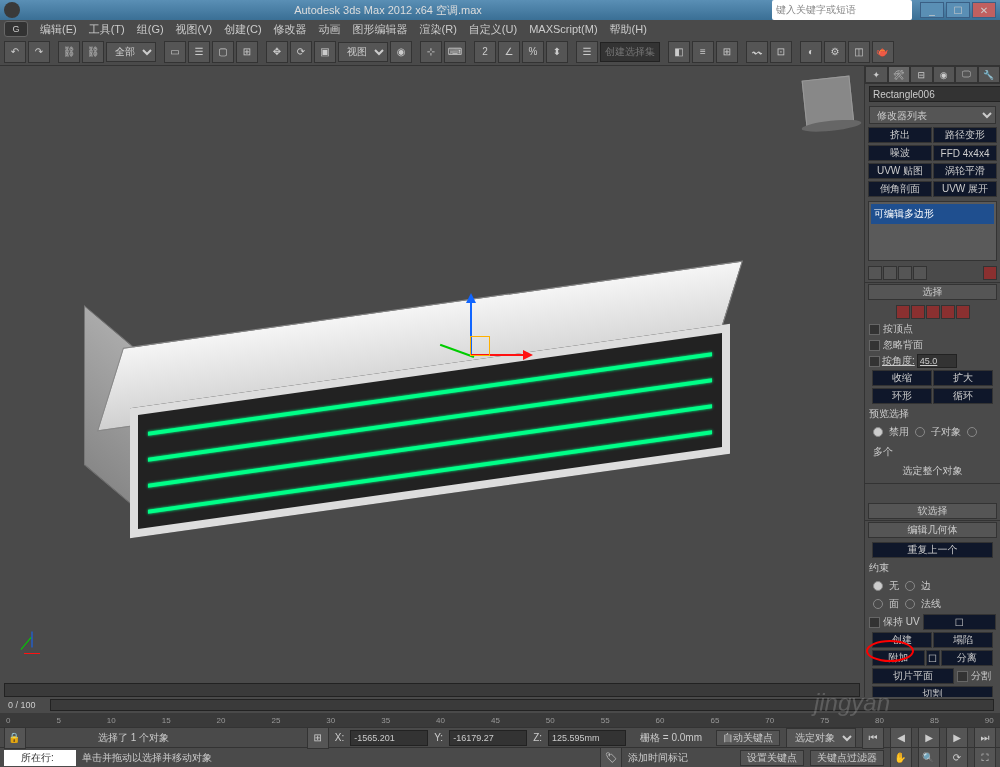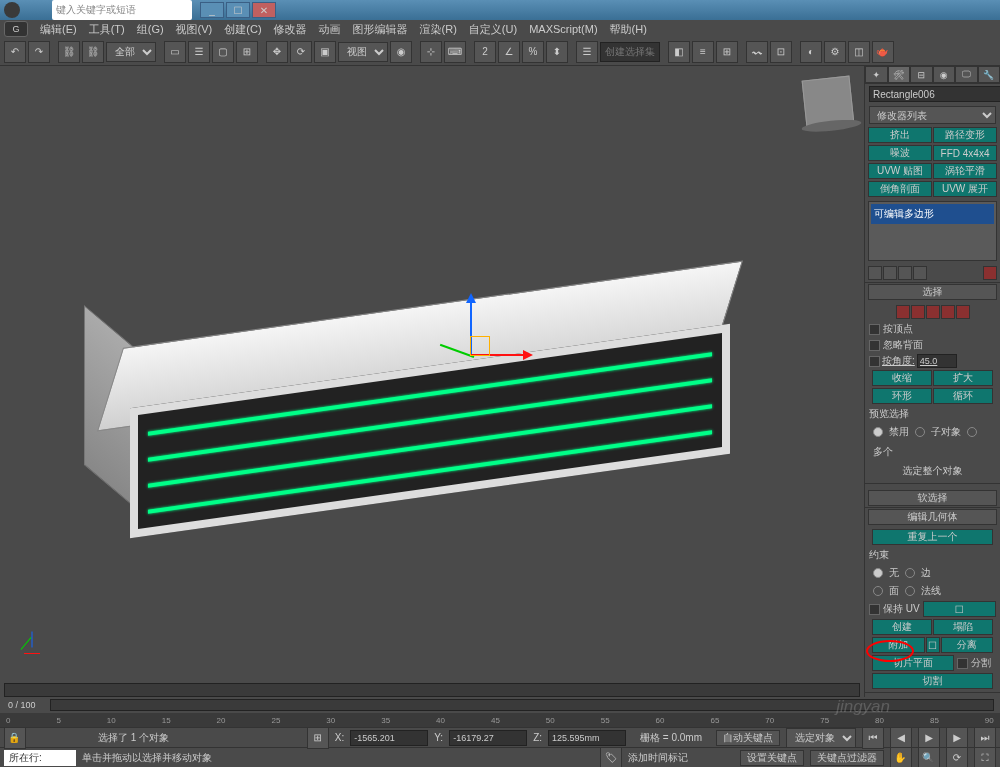--- a/index.html
+++ b/index.html
@@ -69,21 +69,21 @@
 
 
 .right-panel { width: 136px; background: #4a4a4a; border-left: 1px solid #333; display: flex; flex-direction: column; font-size: 10px; }
 .panel-tabs { height: 18px; display: flex; border-bottom: 1px solid #333; }
 .panel-tab { flex: 1; background: #555; border: 1px solid #333; display: flex; align-items: center; justify-content: center; font-size: 9px; }
 .panel-tab.active { background: #666; }
 .panel-row { padding: 2px 4px; display: flex; align-items: center; gap: 2px; }
 .panel-input { flex: 1; height: 16px; background: #333; border: 1px solid #222; color: #ccc; font-size: 10px; padding: 0 3px; }
 .panel-select { width: 100%; height: 18px; background: #555; border: 1px solid #333; color: #ccc; font-size: 10px; padding: 0 3px; }
 .panel-btn-row { display: flex; gap: 1px; padding: 1px 3px; }
-.panel-btn { flex: 1; height: 16px; background: #0f766e; border: 1px solid #333; font-size: 10px; display: flex; align-items: center; justify-content: center; }
+.panel-btn { flex: 1; height: 16px; background: #0f172a; border: 1px solid #333; font-size: 10px; display: flex; align-items: center; justify-content: center; }
 .stack-box { margin: 3px; height: 60px; background: #5a5a5a; border: 1px solid #333; padding: 2px; }
 .stack-item { height: 20px; background: #1f4f8f; color: #fff; padding: 0 3px; font-size: 10px; display: flex; align-items: center; }
 .stack-tools { display: flex; gap: 1px; padding: 2px 3px; }
 .stack-tool { width: 14px; height: 14px; background: #555; border: 1px solid #333; }
 .stack-tool.active { background: #8a3030; }
 .rollout { border-top: 1px solid #333; border-bottom: 1px solid #333; }
 .rollout-head { height: 16px; background: #555; display: flex; align-items: center; justify-content: center; font-size: 10px; border: 1px solid #333; margin: 1px 3px; }
 .rollout-body { padding: 2px 4px; }
 .check-row { display: flex; align-items: center; gap: 3px; padding: 1px 0; }
 .chk { width: 11px; height: 11px; background: #333; border: 1px solid #666; }
@@ -96,32 +96,33 @@
 
 
 .timeline-row { height: 16px; background: #4a4a4a; display: flex; align-items: center; }
 .time-slider { flex: 1; height: 12px; background: #3a3a3a; border: 1px solid #222; margin: 0 6px; position: relative; }
 .time-ticks { flex: 1; height: 14px; background: #3a3a3a; display: flex; justify-content: space-between; padding: 0 6px; font-size: 8px; color: #999; align-items: center; }
 
 
 .bottom-strip { height: 20px; background: #4a4a4a; border-top: 1px solid #333; display: flex; align-items: center; padding: 0 4px; gap: 6px; font-size: 10px; }
 .coord-input { width: 78px; height: 16px; background: #333; border: 1px solid #222; color: #ccc; font-size: 9px; padding: 0 3px; }
 .bottom-btn { height: 16px; padding: 0 6px; background: #555; border: 1px solid #333; display: flex; align-items: center; }
-.bottom-left-box { width: 72px; height: 16px; background: #fff; color: #333; font-size: 10px; display: flex; align-items: center; padding: 0 5px; }
-
-
-.watermark { position: absolute; right: 110px; bottom: 50px; font-size: 17px; color: rgba(200,200,200,0.25); font-style: italic; pointer-events: none; }
+.bottom-left-box { width: 72px; height: 16px; background: #fff; color: #333; font-size: 10px; display: flex; align-items: center; padding: 0 17px; }
+
+
+.watermark { position: absolute; right: 110px; bottom: 50px; font-size: 24px; color: rgba(200,200,200,0.25); font-style: italic; pointer-events: none; }
 
 .scroll-h { height: 14px; background: #3a3a3a; border: 1px solid #222; margin: 0 4px; }
 </style>
 </head>
 <body>
 
 <div class="titlebar">
   <div class="app-icon"></div>
+  <div class="title-text">Autodesk 3ds Max  2012 x64     空调.max</div>
   <div class="search-box">
       <span>键入关键字或短语</span>
     </div>
   <div class="win-btns">
     <div class="win-btn">_</div>
     <div class="win-btn">☐</div>
     <div class="win-btn close">✕</div>
   </div>
 </div>
 
@@ -295,21 +296,21 @@
               <span>禁用</span>
             <div class="radio"></div>
               <span>子对象</span>
             <div class="radio"></div>
               <span>多个</span>
           </div>
           <div style="text-align:center; padding:3px">选定整个对象</div>
         </div>
       </div>
 
-      <div class="rollout-head" style="margin-top:6px">软选择</div>
+      <div class="rollout-head" style="margin-top:19px">软选择</div>
       <div class="rollout">
         <div class="rollout-head">编辑几何体</div>
         <div class="rollout-body">
           <div class="panel-btn-row">
               <div class="panel-btn">重复上一个</div>
             </div>
           <div style="padding:2px 0"><span>约束</span></div>
           <div class="radio-row">
             <div class="radio on"></div>
               <span>无</span>

